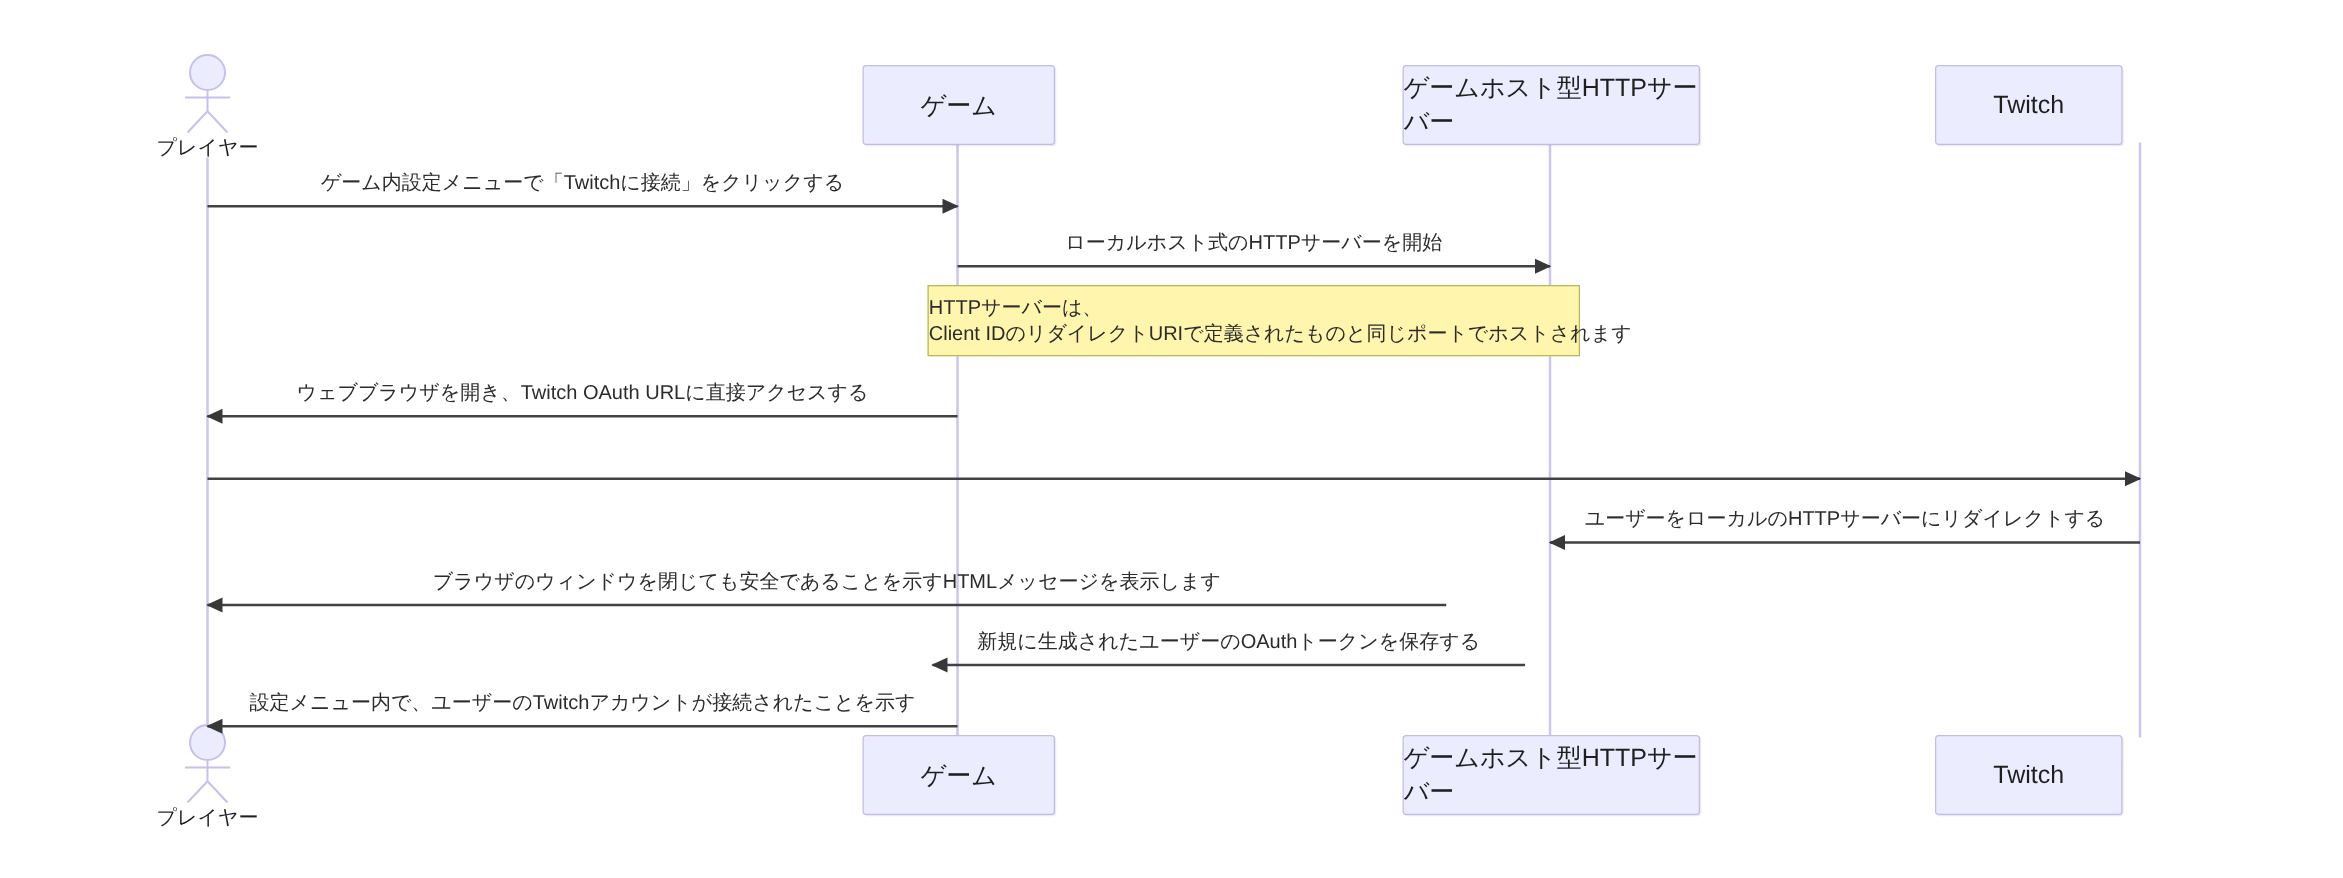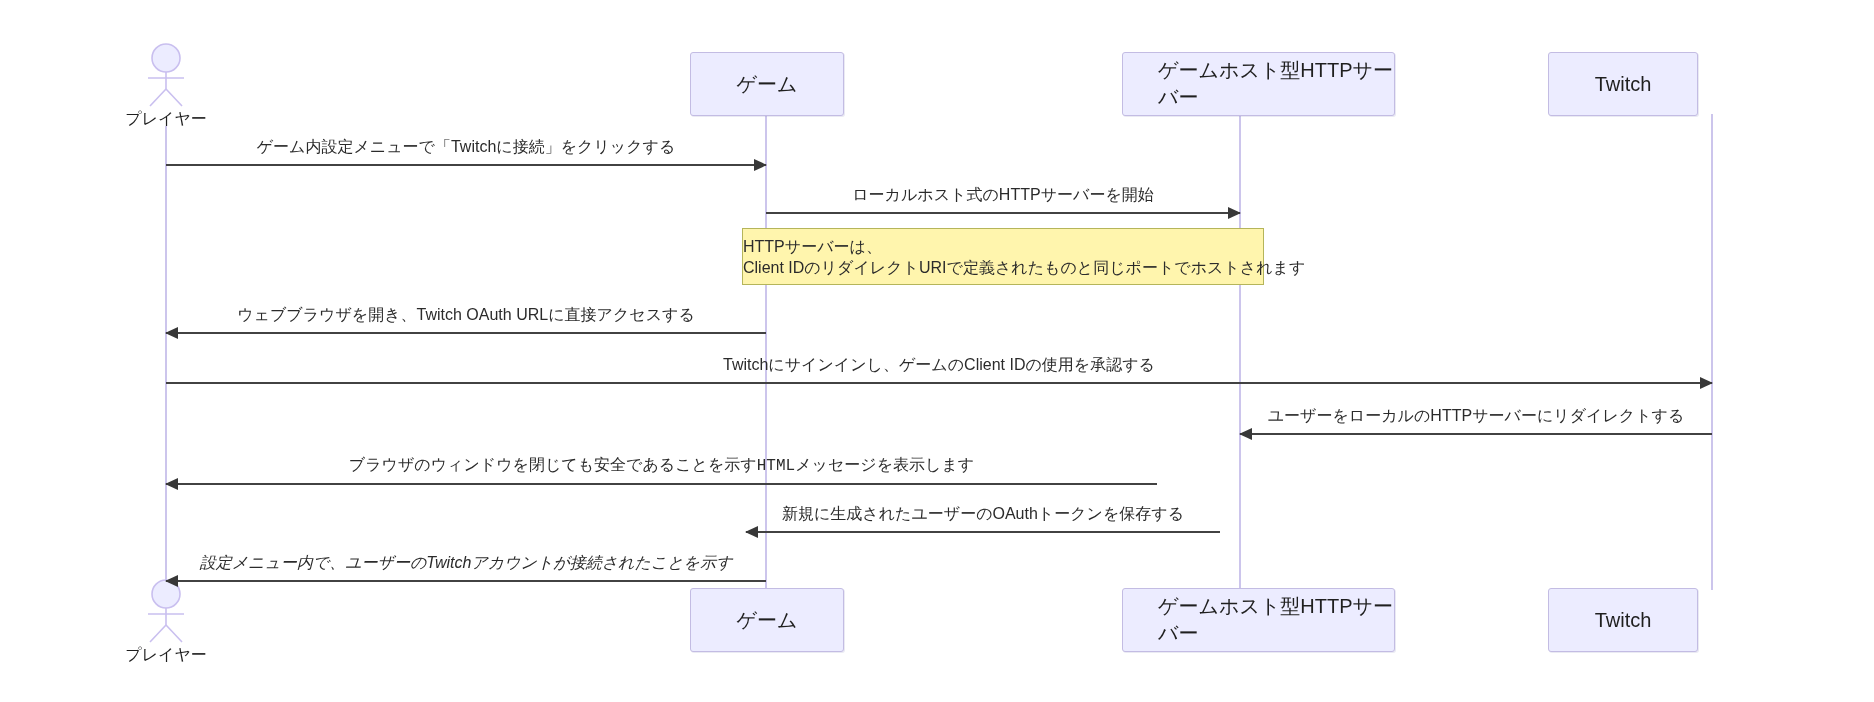--- a/index.html
+++ b/index.html
@@ -13,21 +13,21 @@
   .lifeline.game{left:765px;top:114px;height:476px;}
   .lifeline.server{left:1239px;top:114px;height:476px;}
   .lifeline.twitch{left:1711px;top:114px;height:476px;}
   
   .pbox{
     position:absolute;height:62px;background:#ECECFF;border:1px solid #c3bce3;
     border-radius:3px;display:flex;align-items:center;justify-content:center;
     font-size:20px;color:#1f1f1f;z-index:3;box-shadow:1px 1px 0 rgba(140,140,190,.18);
   }
   .pbox.game{left:690px;width:152px;}
-  .pbox.server{left:1122px;width:236px;padding-left:35px;}
+  .pbox.server{left:1122px;width:236px;}
   .pbox.twitch{left:1548px;width:148px;}
   .pbox.top{top:52px;}
   .pbox.bottom{top:588px;}
   
   .actor-figure{position:absolute;left:134px;width:64px;height:68px;z-index:3;}
   .actor-figure.top{top:42px;}
   .actor-figure.bottom{top:578px;}
   .actor-label{
     position:absolute;left:96px;width:140px;text-align:center;font-size:16px;
     line-height:18px;color:#1f1f1f;z-index:3;white-space:nowrap;
@@ -43,23 +43,23 @@
   .msg .mline{position:absolute;left:0;right:0;bottom:0;height:2px;background:#424242;}
   .msg .head{position:absolute;bottom:-5px;width:0;height:0;
     border-top:6px solid transparent;border-bottom:6px solid transparent;}
   .msg .head.right{right:-1px;border-left:13px solid #383838;}
   .msg .head.left{left:-1px;border-right:13px solid #383838;}
   .m1{left:166px;width:600px;top:136px;}
   .m2{left:766px;width:474px;top:184px;}
   .m3{left:166px;width:600px;top:304px;}
   .m4{left:166px;width:1546px;top:354px;}
   .m5{left:1240px;width:472px;top:405px;}
-  .m6{left:166px;width:991px;top:455px;font-family:Liberation Mono, monospace;}
+  .m6{left:166px;width:991px;top:455px;}
   .m7{left:746px;width:474px;top:503px;text-decoration:underline;}
-  .m8{left:166px;width:600px;top:552px;font-style:italic;}
+  .m8{left:166px;width:600px;top:552px;}
   
   .note{
     position:absolute;left:742px;top:228px;width:522px;height:57px;box-sizing:border-box;
     background:#fff5ad;border:1px solid #b5b55a;z-index:5;
     display:flex;flex-direction:column;align-items:flex-start;justify-content:center;
     font-size:16px;line-height:21px;color:#2b2b2b;text-align:center;white-space:nowrap;
   }
 </style>
 </head>
 <body>
@@ -109,21 +109,20 @@
     <div>Client IDのリダイレクトURIで定義されたものと同じポートでホストされます</div>
   </div>
 
   <div class="msg m3">
     <div class="mlabel">ウェブブラウザを開き、Twitch OAuth URLに直接アクセスする</div>
     <div class="mline"></div>
     <span class="head left"></span>
   </div>
 
   <div class="msg m4">
-    <div class="mlabel">Twitchにサインインし、ゲームのClient IDの使用を承認する</div>
     <div class="mline"></div>
     <span class="head right"></span>
   </div>
 
   <div class="msg m5">
     <div class="mlabel">ユーザーをローカルのHTTPサーバーにリダイレクトする</div>
     <div class="mline"></div>
     <span class="head left"></span>
   </div>
 

